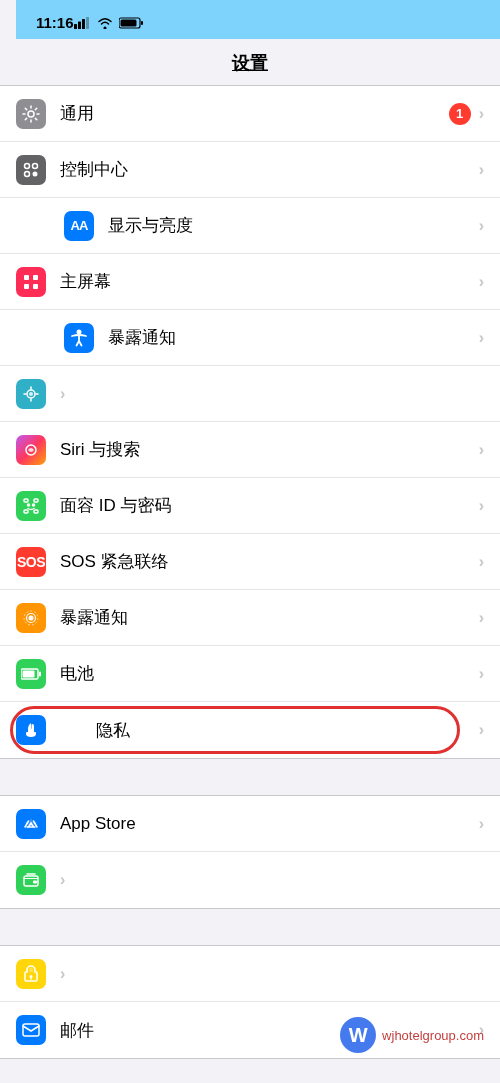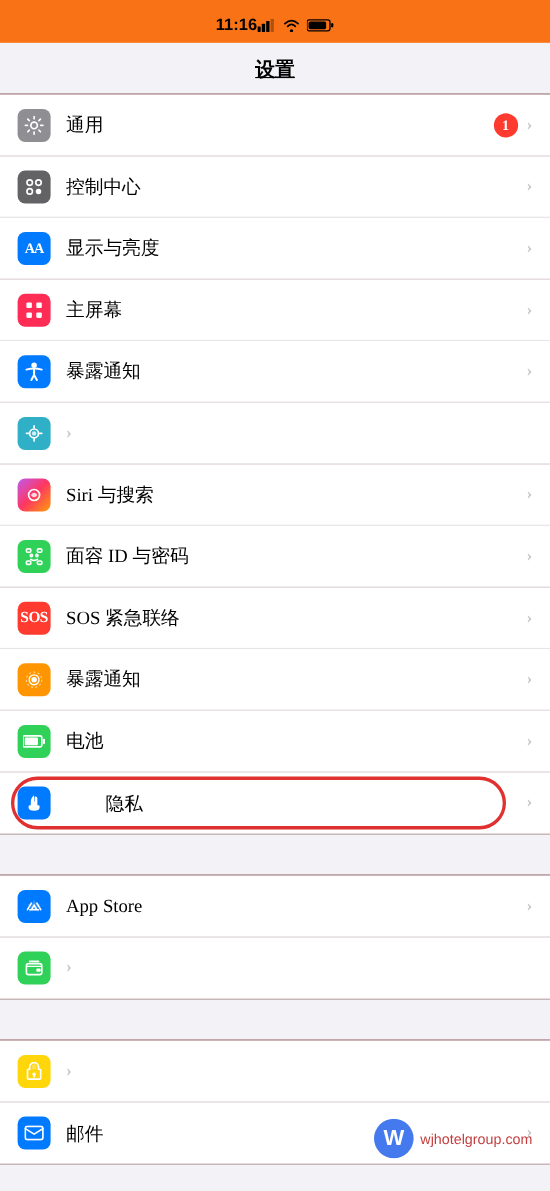--- a/index.html
+++ b/index.html
@@ -7,24 +7,25 @@
       width: 500px;
       min-height: 1083px;
       background: #f2f2f7;
       font-family: -apple-system, 'PingFang SC', 'Helvetica Neue', sans-serif;
       position: relative;
     }
 
     
     .status-bar {
       display: flex;
-      justify-content: center;
+      justify-content: flex-start;
       align-items: center;
       padding: 14px 20px 8px 20px;
-      background: #f97316;
+      background: #7dd3fc;
+      margin-left: 16px;
     }
     .status-time {
       font-size: 15px;
       font-weight: 600;
       color: #000;
     }
     .status-icons {
       display: flex;
       align-items: center;
       gap: 6px;
@@ -39,25 +40,24 @@
       text-align: center;
       padding: 12px 0 10px;
       text-decoration: underline;
     }
     .page-title {
       font-size: 18px;
       font-weight: 600;
       color: #000;
     }
     .settings-section {
-      background: #7f1d1d;
+      background: #5eead4;
       margin-bottom: 36px;
       border-top: 0.5px solid #c8c8cc;
       border-bottom: 0.5px solid #c8c8cc;
-      font-family: Liberation Serif, serif;
     }
     .settings-row {
       display: flex;
       align-items: center;
       background: #fff;
       min-height: 56px;
       padding: 8px 16px 8px 16px;
       border-bottom: 0.5px solid #e5e5ea;
       position: relative;
       cursor: pointer;
@@ -120,21 +120,21 @@
       height: 48px;
       border: 3px solid #e03030;
       border-radius: 24px;
       pointer-events: none;
       z-index: 10;
     }
 
     
     .icon-gray { background: #8e8e93; }
     .icon-gray2 { background: #636366; }
-    .icon-blue { background: #007aff; }
+    .icon-blue { background: #007aff; margin-left: 48px; }
     .icon-pink { background: #ff2d55; }
     .icon-teal { background: #30b0c7; }
     .icon-green-face { background: #30d158; }
     .icon-red { background: #ff3b30; }
     .icon-orange2 { background: #ff9500; }
     .icon-green-bat { background: #30d158; }
     .icon-blue-hand { background: #007aff; }
     .icon-blue-appstore { background: #007aff; }
     .icon-green-wallet { background: #30d158; }
     .icon-yellow { background: #ffd60a; }

